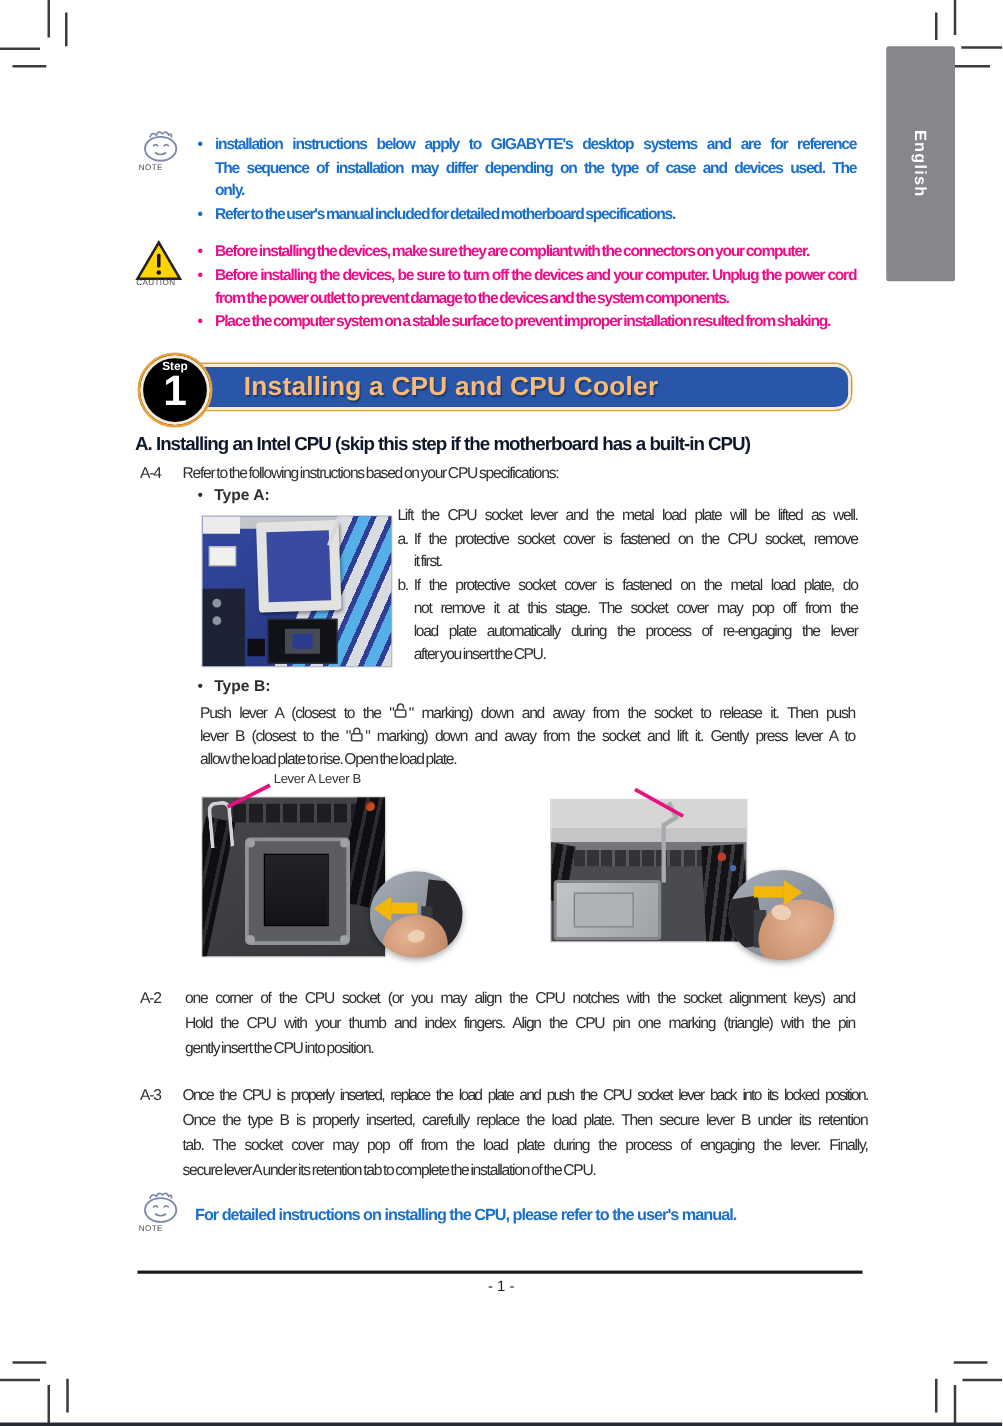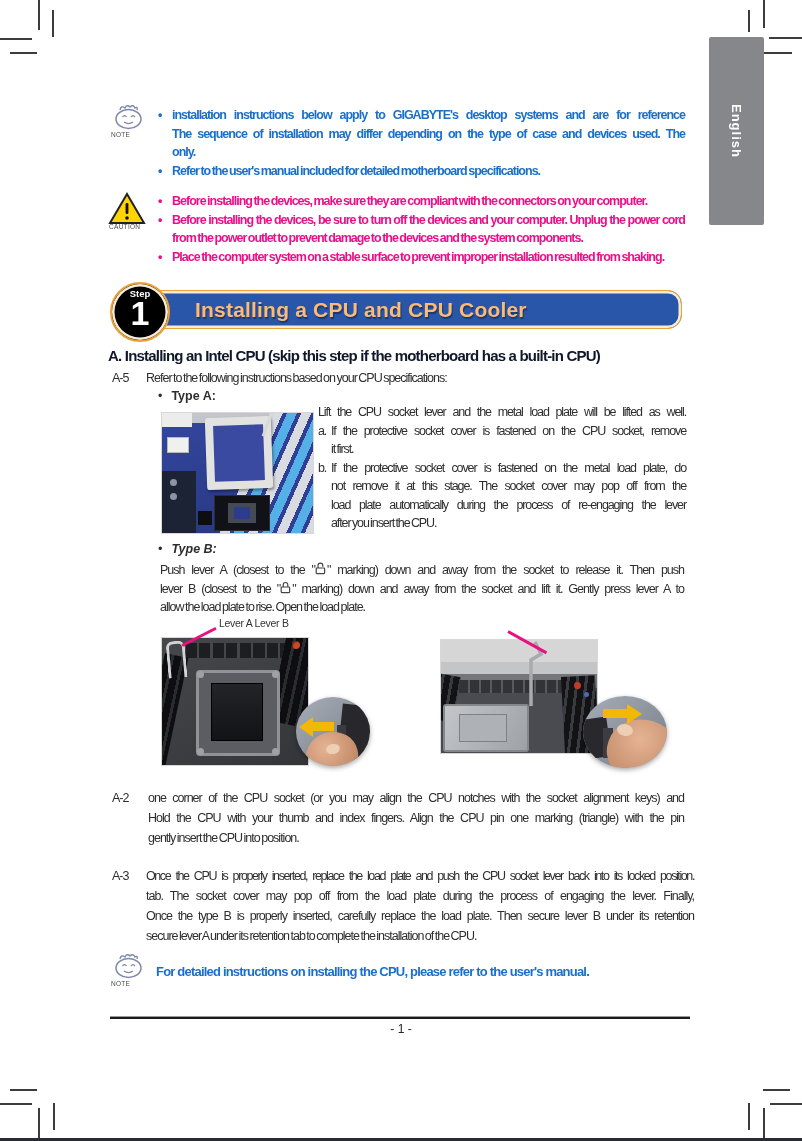--- a/index.html
+++ b/index.html
@@ -140,21 +140,21 @@
     <span class="banner-title">Installing a CPU and CPU Cooler</span>
   </div>
   <div class="step-circle">
     <span class="step-word">Step</span>
     <span class="step-num">1</span>
   </div>
 
   <h2 class="section-heading">A. Installing an Intel CPU (skip this step if the motherboard has a built-in CPU)</h2>
 
   <div class="abs body-text" style="left:112px;top:369px;width:580px;">
-    <span class="a-label">A-5</span>
+    <span class="a-label">A-4</span>
     <div style="padding-left:34px;">Refer to the following instructions based on your CPU specifications:</div>
   </div>
 
   <div class="type-bullet" style="left:158px;top:389px;">
     <span>•</span><span class="tb-label">Type A:</span>
   </div>
 
   <div class="figure photo-edge" style="left:162px;top:413px;width:151px;height:120px;background:linear-gradient(160deg,#33479f,#27367e);">
     <div class="abs" style="left:0;top:0;width:30px;height:14px;background:#ececea;"></div>
     <div class="abs" style="left:30px;top:0;width:86px;height:10px;background:#c2c5c9;"></div>
@@ -182,21 +182,21 @@
     </div>
     <div style="position:relative;padding-left:13px;">
       <span class="a-label">b.</span>
       <div class="jline">If the protective socket cover is fastened on the metal load plate, do</div>
       <div class="jline">not remove it at this stage. The socket cover may pop off from the</div>
       <div class="jline">load plate automatically during the process of re-engaging the lever</div>
       <div class="lastline">after you insert the CPU.</div>
     </div>
   </div>
 
-  <div class="type-bullet" style="left:158px;top:542px;font-style:italic;">
+  <div class="type-bullet" style="left:158px;top:542px;">
     <span>•</span><span class="tb-label">Type B:</span>
   </div>
 
   <div class="abs body-text" style="left:160px;top:561px;width:524px;">
     <div class="jline"><span>Push lever A (closest to the "</span><svg class="inline-lock" width="12" height="13" viewBox="0 0 12 13">
           <path d="M3 6 V3.6 a2.4 2.4 0 0 1 4.8 0 V4.8" fill="none" stroke="#444" stroke-width="1.2"></path>
           <rect x="1.2" y="6" width="8.4" height="5.6" rx="0.8" fill="none" stroke="#444" stroke-width="1.2"></rect>
         </svg><span>" marking) down and away from the socket to release it. Then push</span></div>
     <div class="jline"><span>lever B (closest to the "</span><svg class="inline-lock" width="12" height="13" viewBox="0 0 12 13">
           <path d="M3.2 6 V3.8 a2.3 2.3 0 0 1 4.6 0 V6" fill="none" stroke="#444" stroke-width="1.2"></path>
@@ -262,22 +262,22 @@
       <div class="jline">one corner of the CPU socket (or you may align the CPU notches with the socket alignment keys) and</div>
       <div class="jline">Hold the CPU with your thumb and index fingers. Align the CPU pin one marking (triangle) with the pin</div>
       <div class="lastline">gently insert the CPU into position.</div>
     </div>
   </div>
 
   <div class="abs body-text" style="left:112px;top:866px;width:582px;line-height:20px;">
     <span class="a-label">A-3</span>
     <div style="padding-left:34px;width:548px;">
       <div class="jline squeeze">Once the CPU is properly inserted, replace the load plate and push the CPU socket lever back into its locked position.</div>
+      <div class="jline">Once the type B is properly inserted, carefully replace the load plate. Then secure lever B under its retention</div>
       <div class="jline">tab. The socket cover may pop off from the load plate during the process of engaging the lever. Finally,</div>
-      <div class="jline">Once the type B is properly inserted, carefully replace the load plate. Then secure lever B under its retention</div>
       <div class="lastline">secure lever A under its retention tab to complete the installation of the CPU.</div>
     </div>
   </div>
 
   <div class="icon-wrap" style="left:110px;top:952px;">
     <svg width="38" height="30" viewBox="0 0 38 30">
       <path d="M10 7 Q11 2 15 5 Q17 1 20 4 Q23 1 25 5 Q28 3 27 7" fill="none" stroke="#7d88ad" stroke-width="1.4"></path>
       <ellipse cx="18.5" cy="16" rx="12.5" ry="9.5" fill="#fff" stroke="#7d88ad" stroke-width="1.5"></ellipse>
       <path d="M12.5 14 q2 -2.6 4 0" fill="none" stroke="#7d88ad" stroke-width="1.3"></path>
       <path d="M21 14 q2 -2.6 4 0" fill="none" stroke="#7d88ad" stroke-width="1.3"></path>

